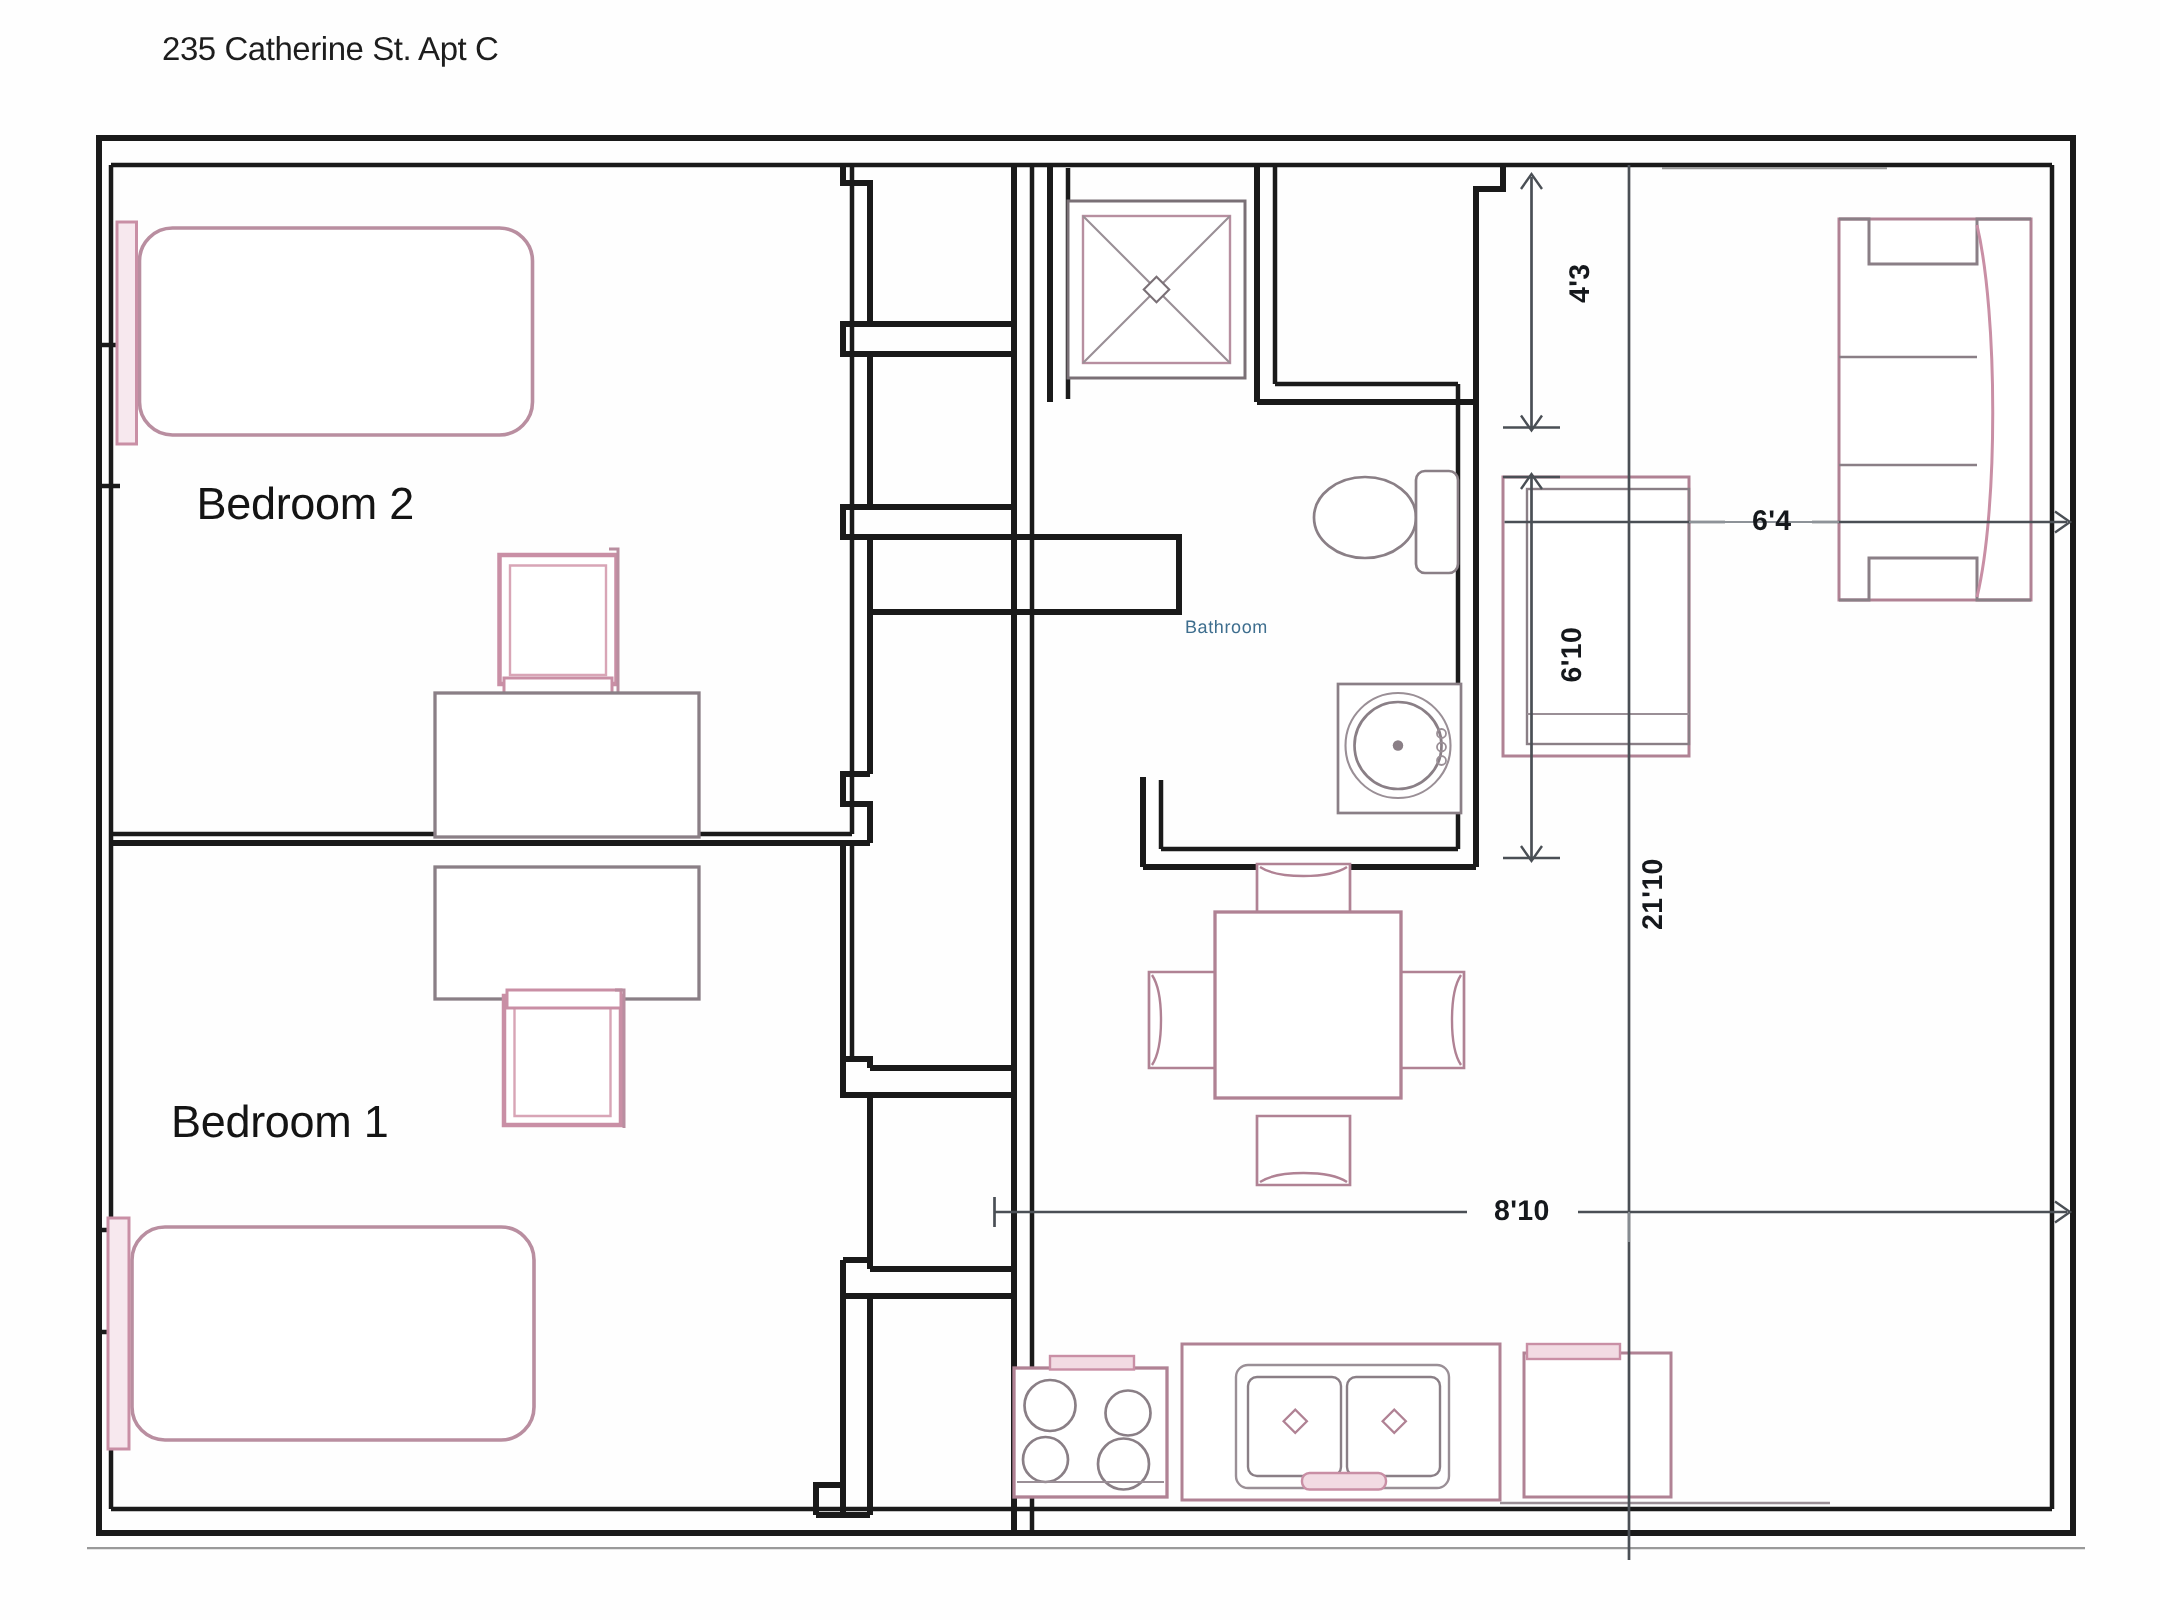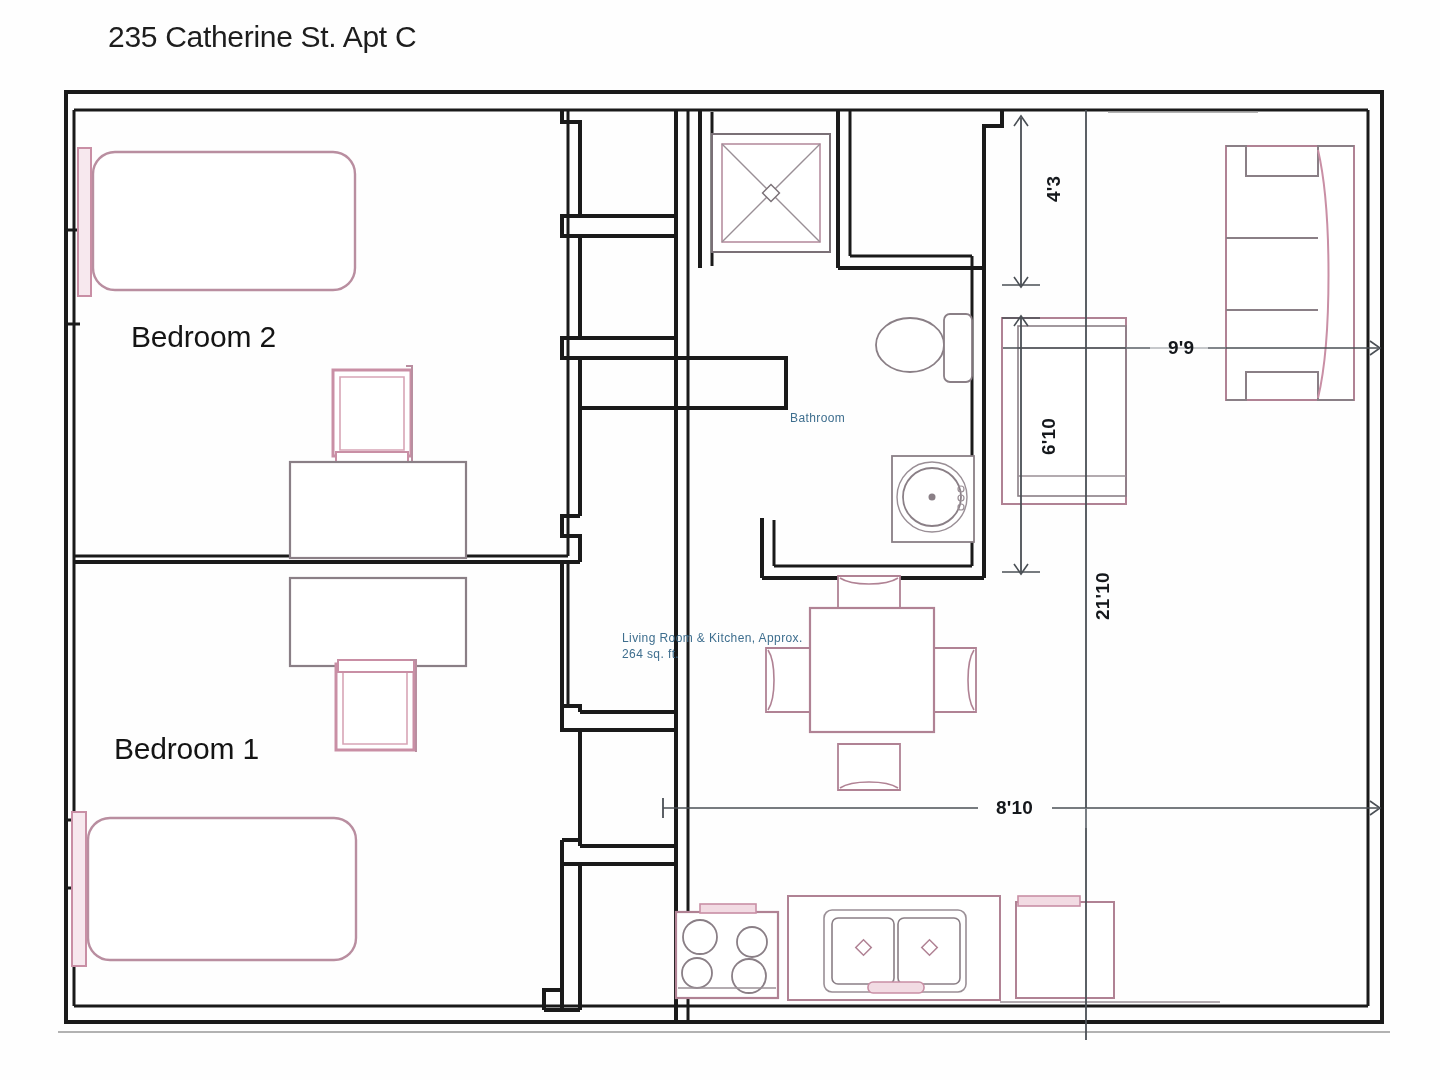--- a/index.html
+++ b/index.html
@@ -17,21 +17,21 @@
   #plan-root {
     position: relative;
     width: 1440px;
     height: 1080px;
     background: #fefefe;
   }
   #plan-title {
     position: absolute;
     left: 108px;
     top: 20px;
-    font-size: 30px;
+    font-size: 22px;
     font-weight: 400;
     color: #1d1d1d;
     letter-spacing: -0.3px;
     white-space: nowrap;
   }
   .room-label {
     position: absolute;
     font-size: 30px;
     color: #141414;
     white-space: nowrap;
@@ -322,28 +322,24 @@
       </g>
     </g>
   </svg>
 
   <div class="room-label" style="left:131px; top:320px;">Bedroom 2</div>
 
   <div class="room-label" style="left:114px; top:732px;">Bedroom 1</div>
 
   <div class="room-label-sm" style="left:790px; top:410px;">Bathroom</div>
 
-  <div class="room-label-sm" style="left:622px; top:630px;">
-    <div>Living Room &amp; Kitchen,  Approx.</div>
-    <div>264 sq. ft.</div>
-  </div>
 
   <div class="dim-label vert" style="left:1043px; top:202px;">4'3</div>
 
   <div class="dim-label vert" style="left:1038px; top:455px;">6'10</div>
 
   <div class="dim-label vert" style="left:1092px; top:620px;">21'10</div>
 
-  <div class="dim-label" style="left:1168px; top:337px;">9'9</div>
+  <div class="dim-label" style="left:1168px; top:337px;">6'4</div>
 
   <div class="dim-label" style="left:996px; top:797px;">8'10</div>
 
 </div>
 
 </body></html>

